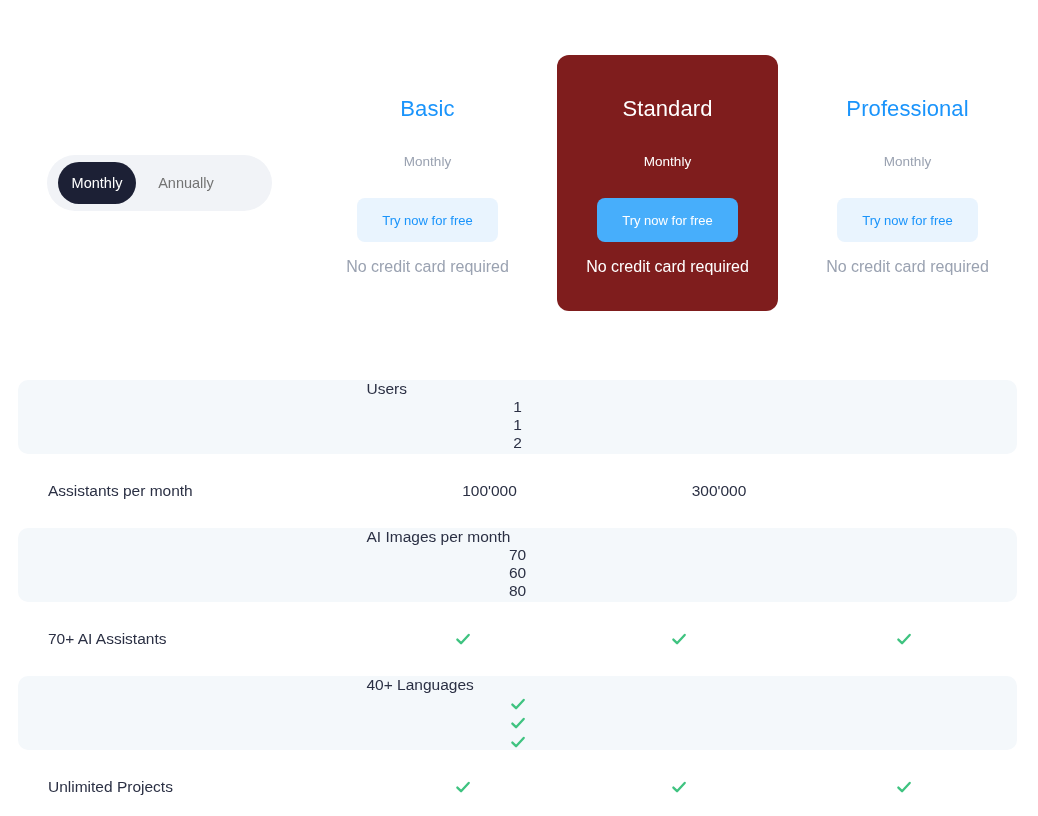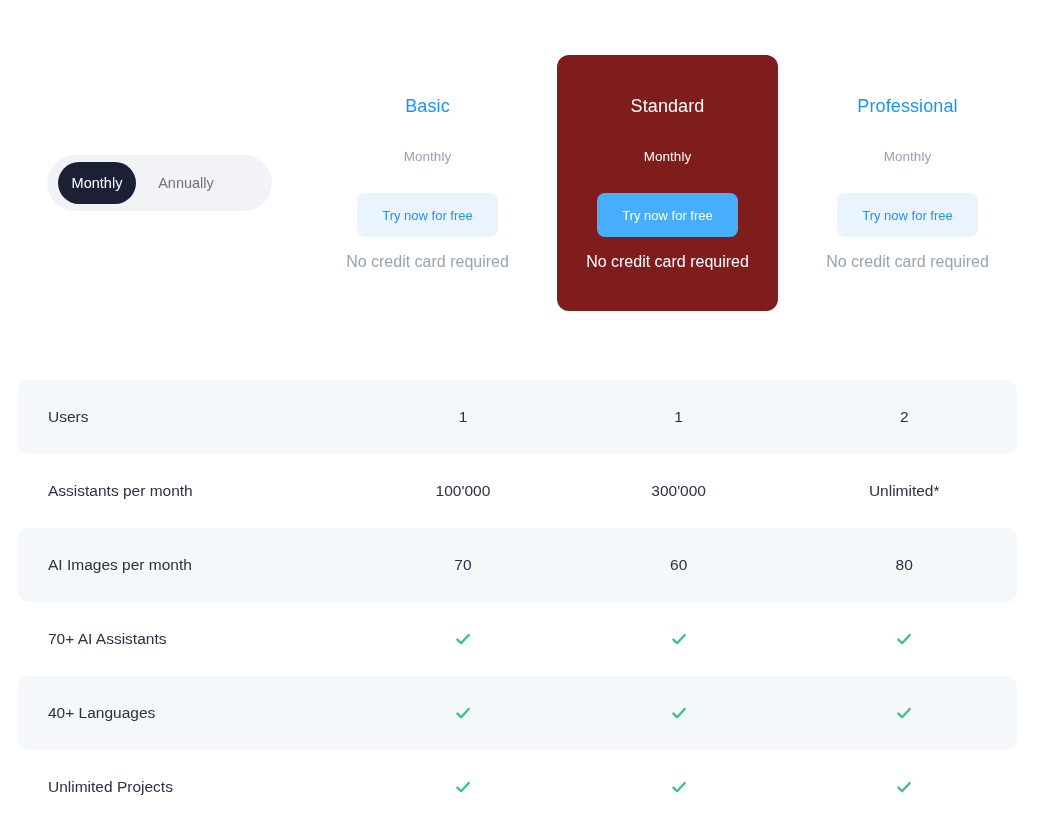--- a/index.html
+++ b/index.html
@@ -70,21 +70,21 @@
     display: flex;
     flex-direction: column;
     align-items: center;
   }
   .plan-col.basic        { left: 317px; }
   .plan-col.standard     { left: 557px; background:#7f1d1d; border-radius: 12px; }
   .plan-col.professional { left: 797px; }
 
   .plan-name {
     margin-top: 41px;
-    font-size: 18px;
+    font-size: 22px;
     letter-spacing: .1px;
     color: #1a94fb;
   }
   .plan-col.standard .plan-name { color: #ffffff; }
 
   .plan-period {
     margin-top: 32px;
     font-size: 13.5px;
     color: #9aa2b1;
   }
@@ -125,21 +125,21 @@
   .feature-row {
     position: relative;
     margin: 0 18px 0 18px;
     width: 999px;
     height: 74px;
     display: flex;
     align-items: center;
     border-radius: 10px;
     background: transparent;
   }
-  .feature-row.striped { background: #f4f8fb; }
+  .feature-row.striped { background: #f4f8fb; flex-direction: column; }
 
   .feature-label {
     width: 362px;
     padding-left: 30px;
     font-size: 15.5px;
     color: #2b3044;
     white-space: nowrap;
   }
   .feature-cell {
     width: 240px;
@@ -194,21 +194,20 @@
       <div class="feature-row striped">
         <div class="feature-label">Users</div>
         <div class="feature-cell c1">1</div>
         <div class="feature-cell">1</div>
         <div class="feature-cell">2</div>
       </div>
       <div class="feature-row">
         <div class="feature-label">Assistants per month</div>
         <div class="feature-cell c1">100'000</div>
         <div class="feature-cell">300'000</div>
-        <div class="feature-cell">Unlimited*</div>
       </div>
       <div class="feature-row striped">
         <div class="feature-label">AI Images per month</div>
         <div class="feature-cell c1">70</div>
         <div class="feature-cell">60</div>
         <div class="feature-cell">80</div>
       </div>
       <div class="feature-row">
         <div class="feature-label">70+ AI Assistants</div>
         <div class="feature-cell c1"><span class="check"><svg viewBox="0 0 24 24">

